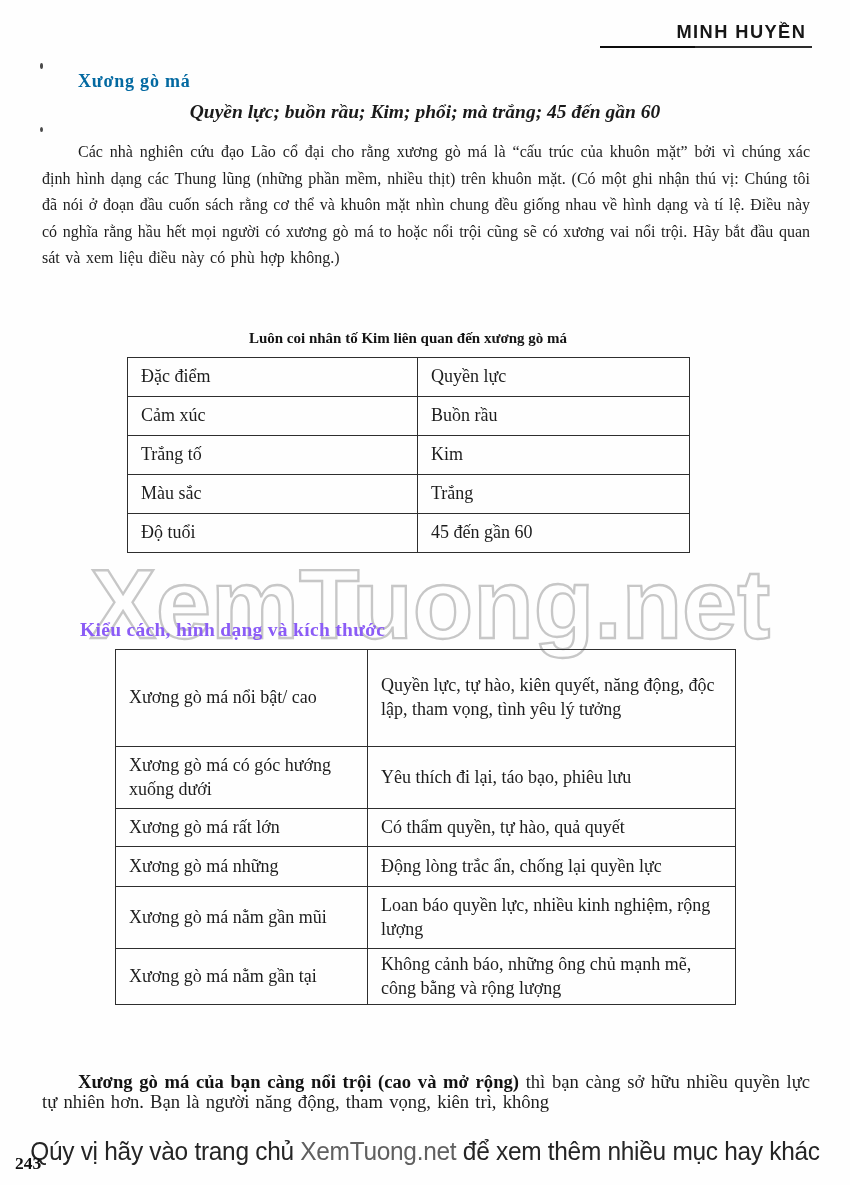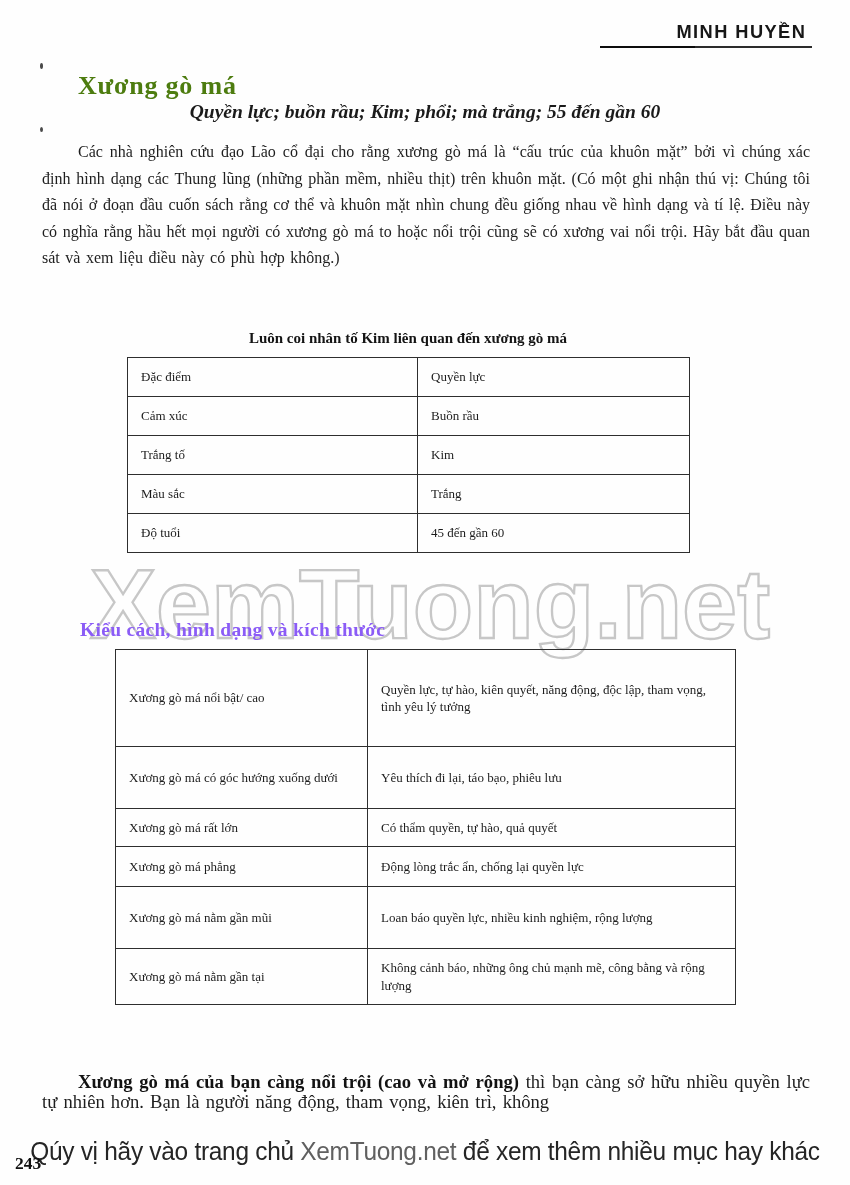--- a/index.html
+++ b/index.html
@@ -40,24 +40,24 @@
 
   .speck { position: absolute; background: #4a4a4a; border-radius: 50%; }
   .speck-1 { left: 40px; top: 63px;  width: 3px; height: 6px; }
   .speck-2 { left: 40px; top: 127px; width: 3px; height: 5px; }
 
   
   .chapter-title {
     position: absolute;
     top: 71px;
     left: 78px;
-    font-size: 26px;
+    font-size: 18px;
     font-weight: bold;
     letter-spacing: 0.8px;
-    color: #4d7c0f;
+    color: #0369a1;
     text-align: center;
   }
   .chapter-subtitle {
     position: absolute;
     top: 101px;
     left: 0; right: 0;
     text-align: center;
     font-size: 19.5px;
     font-style: italic;
     font-weight: bold;
@@ -85,21 +85,21 @@
     text-align: center;
     font-size: 15px;
     font-weight: bold;
     color: #141414;
   }
   table { border-collapse: collapse; table-layout: fixed; }
   td {
     border: 1.6px solid #2e2e2e;
     vertical-align: middle;
     padding: 2px 10px 2px 13px;
-    font-size: 13px;
+    font-size: 18px;
     line-height: 1.32;
     color: #1c1c1c;
   }
   .kim-table {
     position: absolute;
     top: 357px;
     left: 127px;
     width: 562px;
   }
   .kim-table td { height: 39px; }
@@ -195,21 +195,21 @@
   </svg>
 
   <div class="content-layer">
 
     <div class="header-author">MINH HUYỀN</div>
     <div class="header-rule"></div>
     <div class="speck speck-1"></div>
     <div class="speck speck-2"></div>
 
     <div class="chapter-title">Xương gò má</div>
-    <div class="chapter-subtitle">Quyền lực; buồn rầu; Kim; phổi; mà trắng; 55 đến gần 60</div>
+    <div class="chapter-subtitle">Quyền lực; buồn rầu; Kim; phổi; mà trắng; 45 đến gần 60</div>
 
     <div class="intro-paragraph">Các nhà nghiên cứu đạo Lão cổ đại cho rằng xương gò má là “cấu trúc của khuôn mặt” bởi vì chúng xác định hình dạng các Thung lũng (những phần mềm, nhiều thịt) trên khuôn mặt. (Có một ghi nhận thú vị: Chúng tôi đã nói ở đoạn đầu cuốn sách rằng cơ thể và khuôn mặt nhìn chung đều giống nhau về hình dạng và tí lệ. Điều này có nghĩa rằng hầu hết mọi người có xương gò má to hoặc nổi trội cũng sẽ có xương vai nổi trội. Hãy bắt đầu quan sát và xem liệu điều này có phù hợp không.)</div>
 
     <div class="kim-table-title">Luôn coi nhân tố Kim liên quan đến xương gò má</div>
     <table class="kim-table">
       <tbody>
         <tr>
           <td class="c1">Đặc điểm</td>
           <td class="c2">Quyền lực</td>
         </tr>
@@ -241,21 +241,21 @@
         </tr>
         <tr class="r2">
           <td class="c1">Xương gò má có góc hướng xuống dưới</td>
           <td class="c2">Yêu thích đi lại, táo bạo, phiêu lưu</td>
         </tr>
         <tr class="r3">
           <td class="c1">Xương gò má rất lớn</td>
           <td class="c2">Có thẩm quyền, tự hào, quả quyết</td>
         </tr>
         <tr class="r5">
-          <td class="c1">Xương gò má phẳng</td>
+          <td class="c1">Xương gò má những</td>
           <td class="c2">Động lòng trắc ẩn, chống lại quyền lực</td>
         </tr>
         <tr class="r6">
           <td class="c1">Xương gò má nằm gần mũi</td>
           <td class="c2">Loan báo quyền lực, nhiều kinh nghiệm, rộng lượng</td>
         </tr>
         <tr class="r7">
           <td class="c1">Xương gò má nằm gần tại</td>
           <td class="c2">Không cảnh báo, những ông chủ mạnh mẽ, công bằng và rộng lượng</td>
         </tr>

